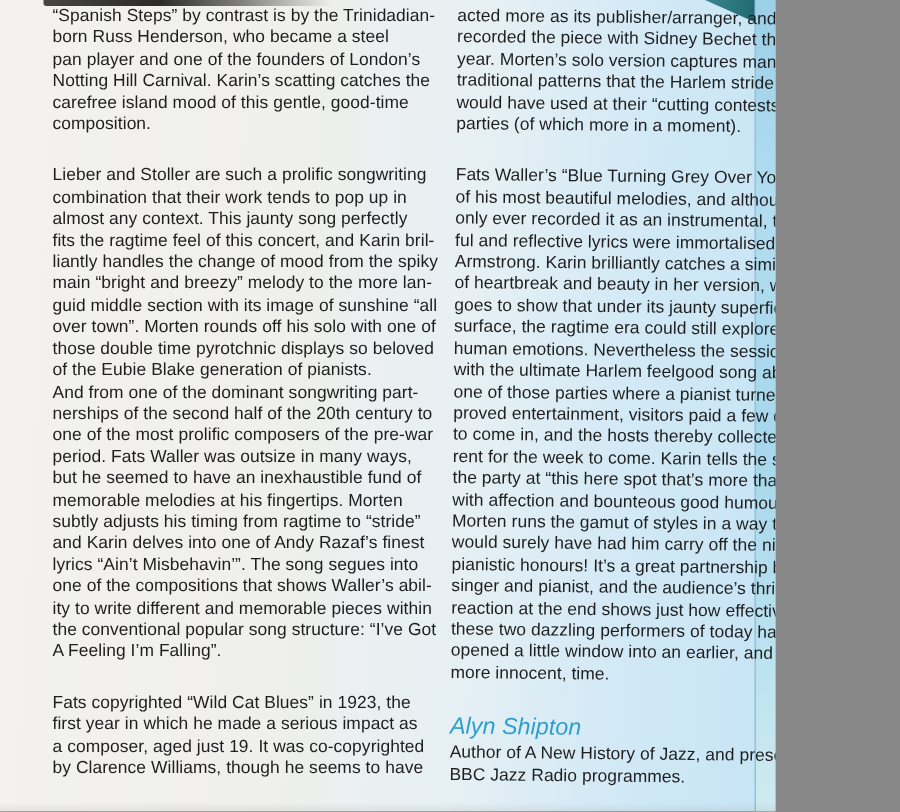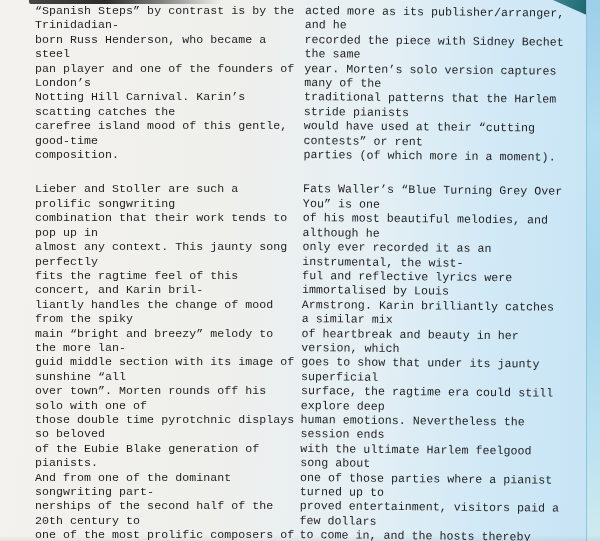--- a/index.html
+++ b/index.html
@@ -1,22 +1,22 @@
 <!DOCTYPE html>
 <html><head>
 <meta charset="utf-8">
 <style>
   html, body { margin: 0; padding: 0; background: #888; }
   .page {
     position: relative;
-    width: 600px;
+    width: 517px;
     height: 541px;
     overflow: hidden;
     background: linear-gradient(93deg, #f3f2ee 0%, #efefec 38%, #e6f0f4 60%, #d2e9f6 80%, #c6e4f5 100%);
-    font-family: Liberation Mono, monospace;
+    font-family: Liberation Sans, sans-serif;
     color: #1e1e1e;
   }
   
   .edge-strip {
     position: absolute;
     top: 0; right: 0;
     width: 13px; height: 100%;
     background: linear-gradient(180deg, #9c cfe8, #9ccfe8 0%, #b3ddf0 25%, #a6d7ec 55%, #bfe4f0 85%, #cfeaee 100%);
     background: linear-gradient(180deg, #9ccfe8 0%, #b3ddf0 25%, #a6d7ec 55%, #bfe4f0 85%, #cfeaee 100%);
     border-left: 1px solid #8ec3dc;
@@ -103,20 +103,24 @@
 period. Fats Waller was outsize in many ways,
 but he seemed to have an inexhaustible fund of
 memorable melodies at his fingertips. Morten
 subtly adjusts his timing from ragtime to “stride”
 and Karin delves into one of Andy Razaf’s finest
 lyrics “Ain’t Misbehavin’”. The song segues into
 one of the compositions that shows Waller’s abil-
 ity to write different and memorable pieces within
 the conventional popular song structure: “I’ve Got
 A Feeling I’m Falling”.</p>
+    <p>Fats copyrighted “Wild Cat Blues” in 1923, the
+first year in which he made a serious impact as
+a composer, aged just 19. It was co-copyrighted
+by Clarence Williams, though he seems to have</p>
   </div>
 
   <div class="col col-right">
     <p>acted more as its publisher/arranger, and he
 recorded the piece with Sidney Bechet the same
 year.  Morten’s solo version captures many of the
 traditional patterns that the Harlem stride pianists
 would have used at their “cutting contests” or rent
 parties (of which more in a moment).</p>
     <p>Fats Waller’s “Blue Turning Grey Over You” is one

